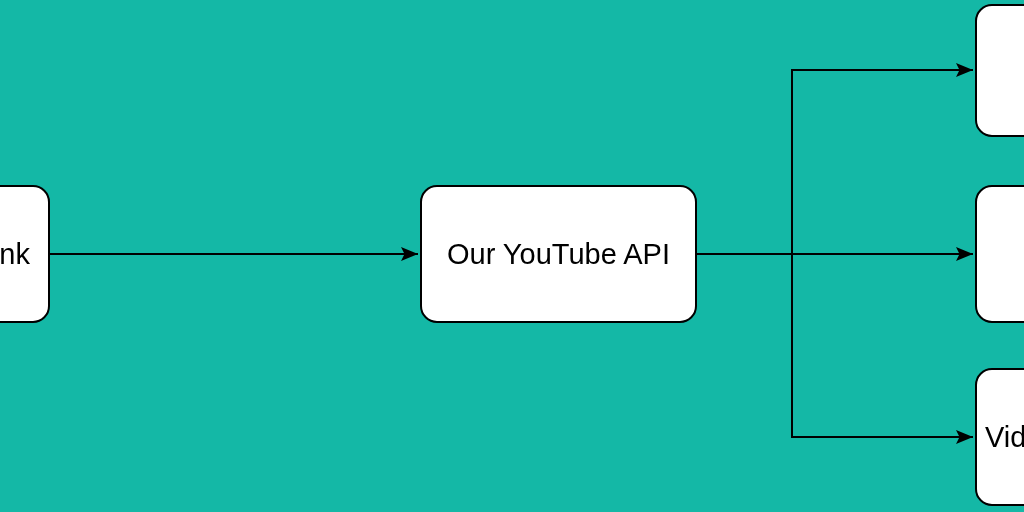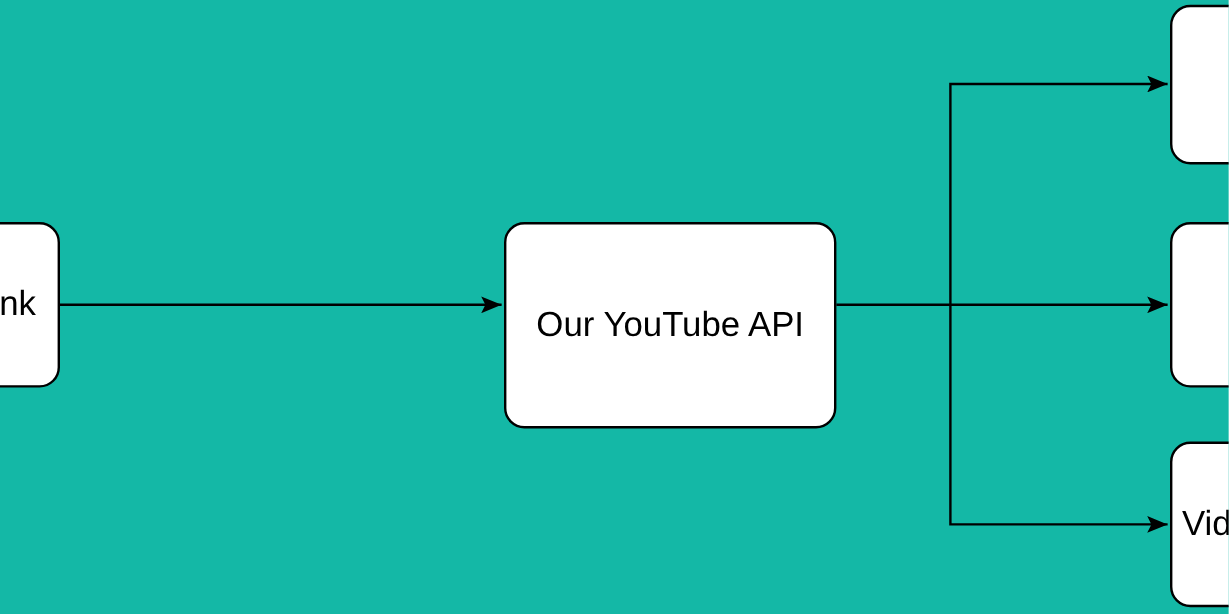--- a/index.html
+++ b/index.html
@@ -31,21 +31,21 @@
     border-radius: 17px;
     display: flex;
     align-items: center;
     justify-content: center;
     font-size: 29px;
     line-height: 1.2;
     color: #000000;
     white-space: nowrap;
   }
   .node-left    { left: -230px; top: 185px; width: 280px; height: 138px; }
-  .node-center  { left: 420px;  top: 185px; width: 277px; height: 172px; }
+  .node-center  { left: 420px;  top: 185px; width: 277px; height: 138px; }
   .node-top-r   { left: 975px;  top: 4px;   width: 280px; height: 133px; }
   .node-mid-r   { left: 975px;  top: 185px; width: 280px; height: 138px; }
   .node-bot-r   { left: 975px;  top: 368px; width: 280px; height: 138px; }
   .frag-label {
     position: absolute;
     top: 50%;
     transform: translateY(-50%);
   }
   .frag-right { right: 18px; }
   .frag-left  { left: 8px; }

